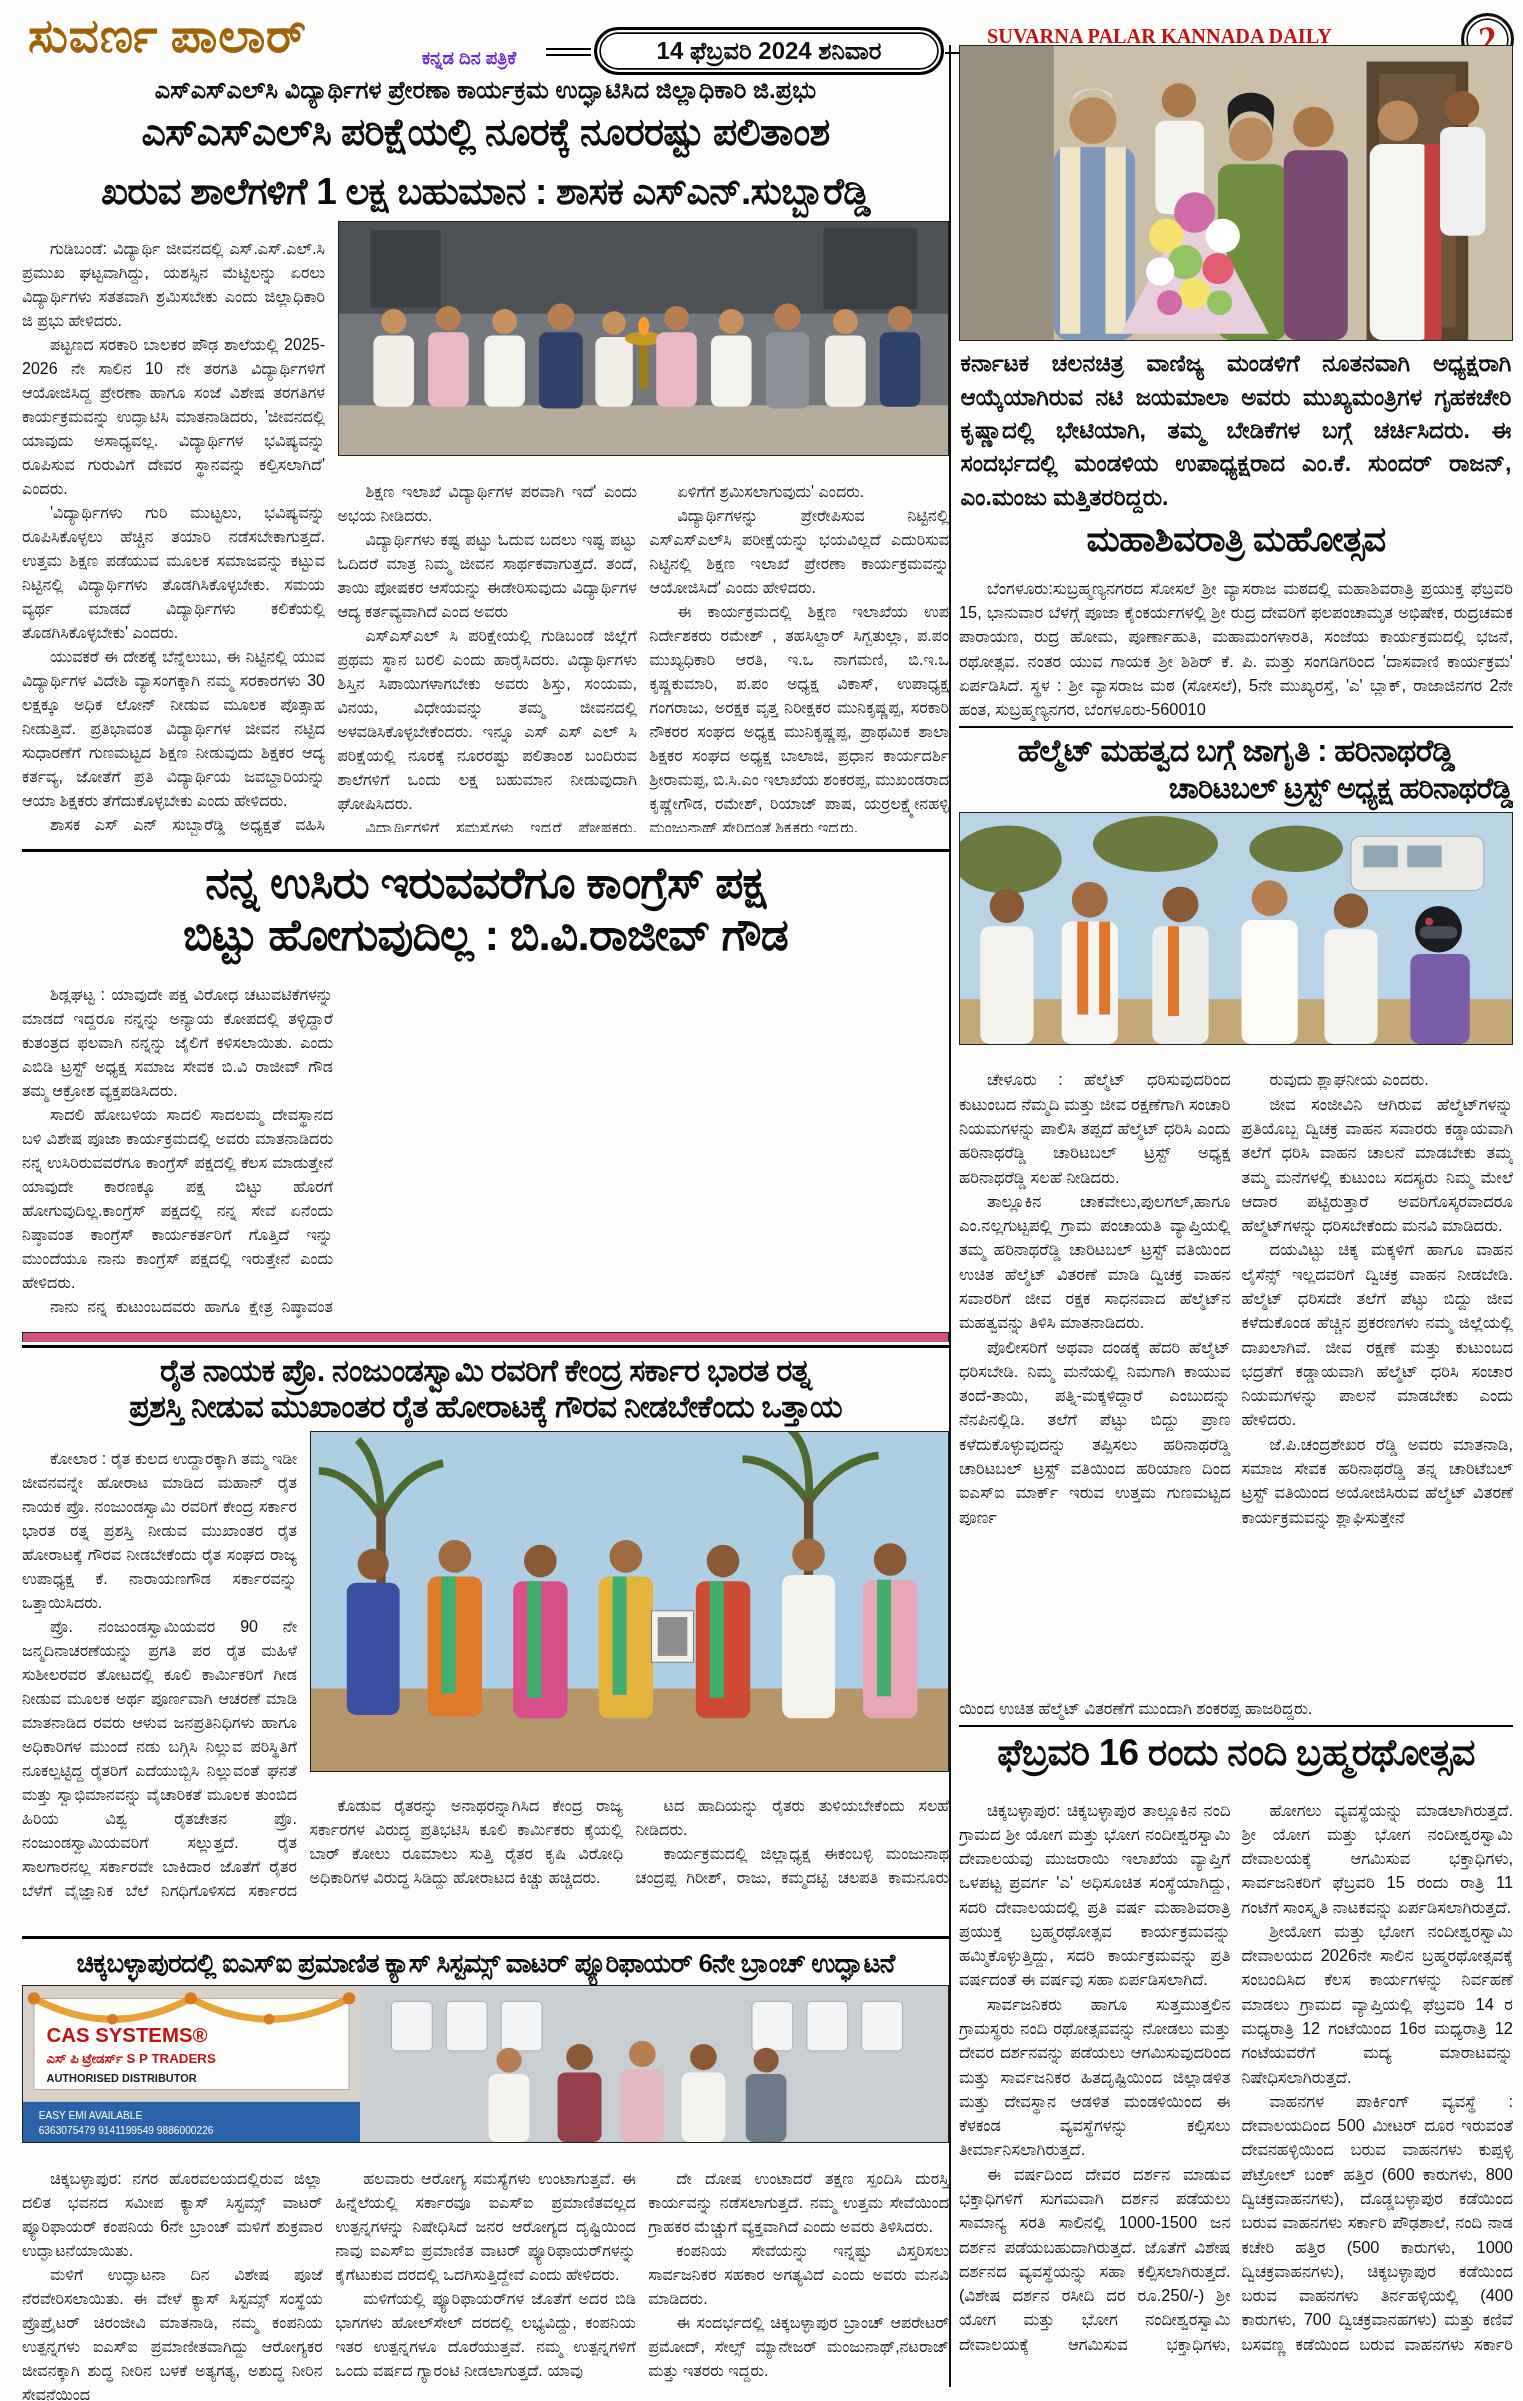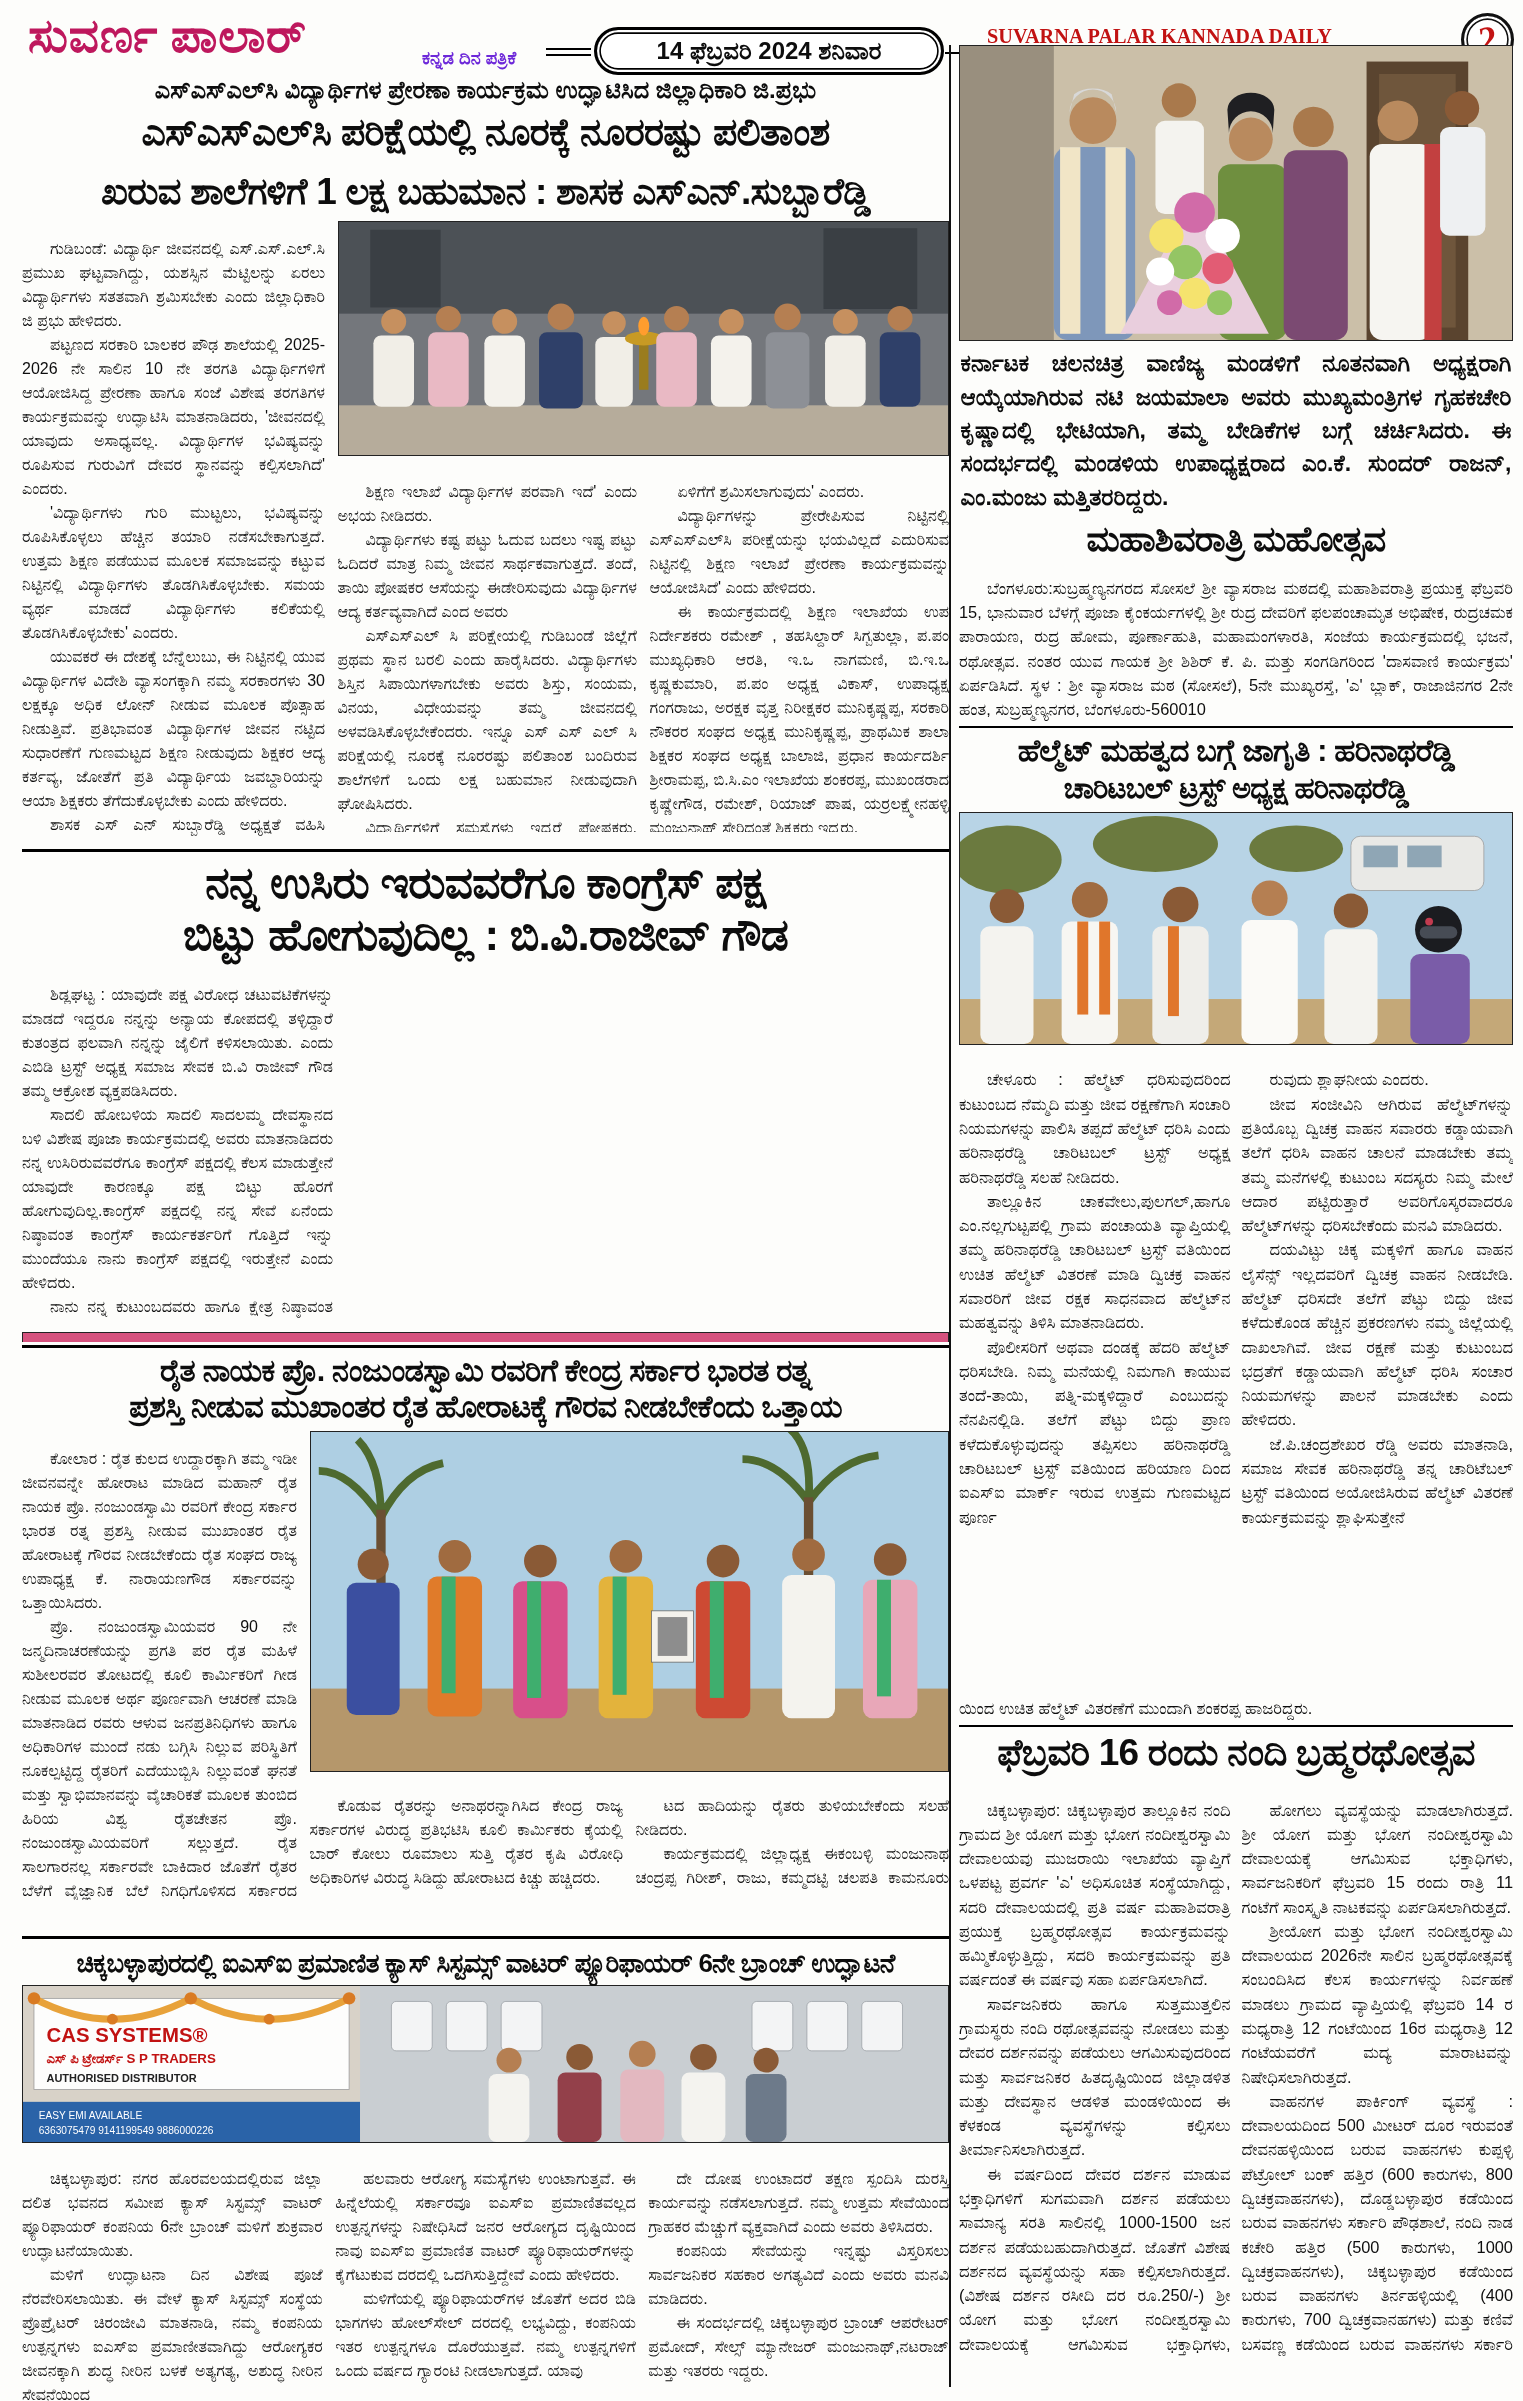--- a/index.html
+++ b/index.html
@@ -1,20 +1,20 @@
 <!DOCTYPE html>
 <html lang="kn" style="font-size:12.5px"><head>
 <meta charset="utf-8">
 <style>
   * { box-sizing: border-box; margin: 0; padding: 0; }
   body { background:#888; font-family:"Liberation Sans", sans-serif; }
   .page { position:relative; width:1523px; height:2401px; background:#fdfdfb; overflow:hidden; color:#0d0d0d; }
 
   
-  .masthead-title { position:absolute; left:28px; top:9.4px; font-size:47px; font-weight:900; color:#be185d; letter-spacing:0.8px; font-family:"Liberation Serif", serif; }
+  .masthead-title { position:absolute; left:28px; top:9.4px; font-size:47px; font-weight:900; color:#a16207; letter-spacing:0.8px; font-family:"Liberation Serif", serif; }
   .masthead-sub   { position:absolute; left:422px; top:48px; font-size:18px; font-weight:700; color:#6d28d9; }
   .hdr-dbl { position:absolute; left:546px; top:48px; width:45px; height:7.8px; border-top:2.3px solid #000; border-bottom:2.3px solid #000; }
   .date-pill { position:absolute; left:594px; top:26.6px; width:350px; height:48px; border:3.1px solid #000; border-radius:25px; box-shadow: inset 0 0 0 2.3px #fff, inset 0 0 0 3.9px #000; display:flex; align-items:center; justify-content:center; font-size:24px; font-weight:800; background:#fff; }
   .eng-title { position:absolute; left:987px; top:25px; font-size:20.3px; font-weight:900; color:#c11212; font-family:"Liberation Serif", serif; letter-spacing:0px; }
   .hdr-line { position:absolute; left:945px; top:52px; width:460px; height:2.3px; background:#000; }
   .hdr-line2 { position:absolute; left:1445px; top:52px; width:14px; height:2.3px; background:#000; }
   .page-label { position:absolute; left:1404px; top:41px; font-size:19.5px; font-weight:800; }
   .page-badge { position:absolute; left:1461px; top:12.5px; width:53px; height:53px; border:3.9px solid #111; border-radius:50%; box-shadow: inset 0 0 0 2.3px #fff, inset 0 0 0 3.9px #111; display:flex; align-items:center; justify-content:center; background:#fff; }
   .page-badge span { font-size:36px; font-weight:900; color:#c31414; font-family:"Liberation Serif", serif; transform:rotate(-8deg); }
 
@@ -74,21 +74,21 @@
   .art4-photo { height:158px; margin-bottom:7.8px; }
   .art4-cols { display:flex; gap:12.5px; height:258px; overflow:hidden; }
   .art4-cols .col { flex:1; overflow:hidden; }
 
   
   .rr-bodytext { font-size:16.4px; line-height:1.48; text-align:justify; }
   .rr-photo1 { height:296px; }
   .rr-caption { font-size:23px; font-weight:700; line-height:1.45; text-align:justify; margin:6.3px 1.6px 4.7px; }
   .rr-hl-shiva { text-align:center; font-size:35px; font-weight:900; margin:1.6px 0 6.3px; letter-spacing:-0.8px; }
   .rr-hl-helmet1 { text-align:center; font-size:30.5px; font-weight:900; letter-spacing:-0.8px; }
-  .rr-hl-helmet2 { text-align:center; font-size:29px; font-weight:900; margin:3.1px 0 6.3px; letter-spacing:-0.8px; }
+  .rr-hl-helmet2 { text-align:right; font-size:29px; font-weight:900; margin:3.1px 0 6.3px; letter-spacing:-0.8px; }
   .rr-photo2 { height:233px; margin-bottom:6.3px; }
   .rr-cols { display:flex; gap:11px; overflow:hidden; }
   .rr-cols .col { flex:1; overflow:hidden; }
   .helmet-cols { height:643px; }
   .helmet-closing { margin-top:1.6px; }
   .rr-hl-nandi { text-align:center; font-size:37px; font-weight:900; margin:4.7px 0 7.8px; letter-spacing:-0.8px; }
   .nandi-cols { height:579px; }
 </style>
 </head>
 <body>

